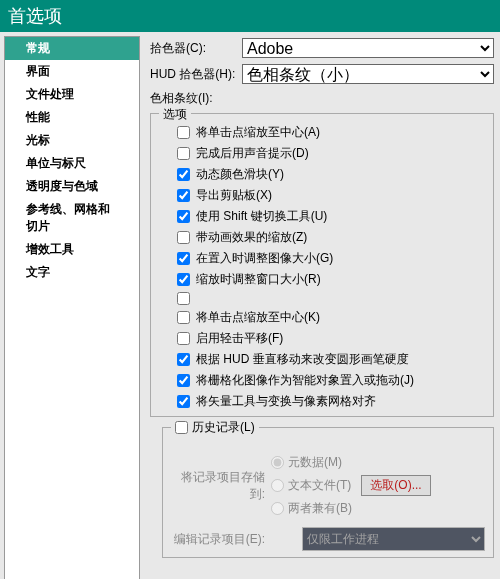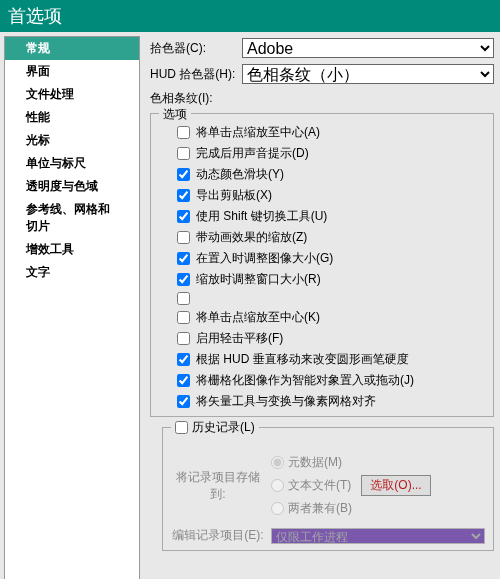--- a/index.html
+++ b/index.html
@@ -95,21 +95,21 @@
 }
 .history .legend-chk input { margin-right: 4px; }
 .hist-row {
   display: flex;
   align-items: center;
   padding: 2px 0;
   color: #888;
 }
 .hist-label {
   width: 100px;
-  text-align: center;
+  text-align: right;
   padding-right: 6px;
 }
 .radio-col {
   display: flex;
   flex-direction: column;
   gap: 4px;
 }
 .radio-opt {
   display: flex;
   align-items: center;
@@ -119,23 +119,23 @@
 .btn {
   border: 1px solid #888;
   background: #ddd;
   padding: 1px 8px;
   margin-left: 6px;
   color: #b91c1c;
   font-size: 12px;
 }
 .hist-row select {
   flex: 1;
-  height: 16px;
+  height: 24px;
   font-size: 12px;
-  background: #4c1d95;
+  background: #0f172a;
   border: 1px solid #999;
   color: #888;
 }
 </style>
 </head>
 <body>
 <div class="window">
   <div class="titlebar">首选项</div>
   <div class="body">
     <div class="sidebar">
@@ -246,21 +246,21 @@
               <span>文本文件(T)</span>
               <button class="btn" disabled="">选取(O)...</button>
             </div>
             <div class="radio-opt">
               <input type="radio" disabled="" style="">
               <span>两者兼有(B)</span>
             </div>
           </div>
         </div>
 
-        <div class="hist-row" style="margin-top:6px;">
+        <div class="hist-row" style="margin-top:6px;gap:31px;">
           <span class="hist-label">编辑记录项目(E):</span>
           <select disabled="">
             <option>仅限工作进程</option>
           </select>
         </div>
       </div>
 
     </div>
   </div>
 </div>

